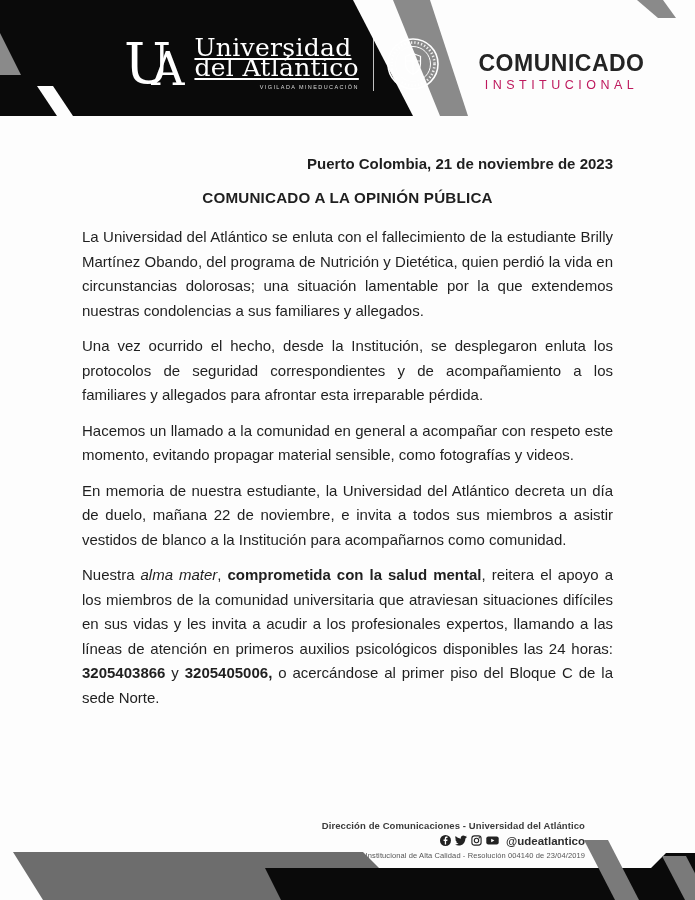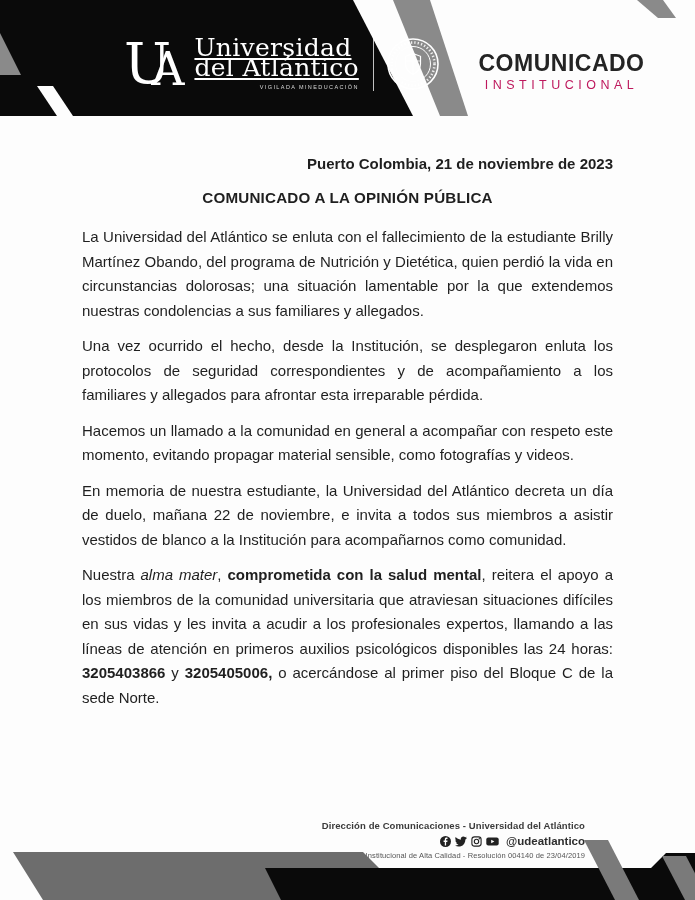--- a/index.html
+++ b/index.html
@@ -24,21 +24,21 @@
   
   .doc{position:absolute;left:82px;top:155px;width:531px;}
   .date{font-weight:700;font-size:15px;text-align:right;margin:0 0 17px;}
   .doc-title{font-weight:700;font-size:15.2px;letter-spacing:.2px;text-align:center;margin:8px 0 19px;}
   .doc p.par{margin:0 0 11px;font-size:15px;line-height:24.5px;text-align:justify;}
   .doc .it{font-style:italic;}
   .doc .bd{font-weight:700;}
   
   .ftr-txt{position:absolute;right:110px;top:820px;text-align:right;color:#3a3a3a;}
   .ftr-txt .f1{font-size:9.5px;font-weight:700;letter-spacing:.1px;}
-  .ftr-social{display:flex;justify-content:flex-end;align-items:center;gap:4px;margin-top:4px;}
+  .ftr-social{display:flex;justify-content:flex-end;align-items:flex-start;gap:4px;margin-top:4px;}
   .ftr-social .handle{font-size:11.5px;font-weight:700;color:#2e2e2e;margin-left:3px;}
   .ftr-txt .f3{font-size:7.5px;color:#555;margin-top:4px;letter-spacing:.1px;}
   .sic{display:inline-block;vertical-align:middle;}
   .ftr-svg{position:absolute;left:0;bottom:0;display:block;}
 </style>
 </head>
 <body>
 
 <div class="page">
 

